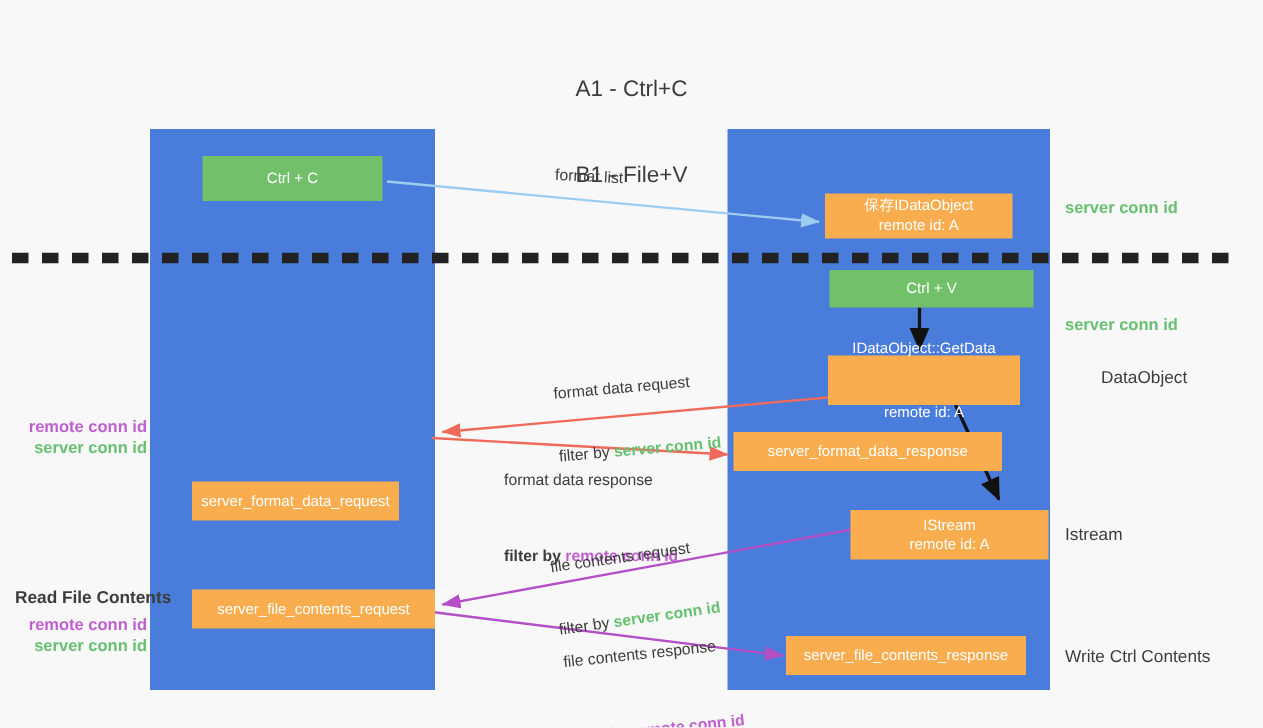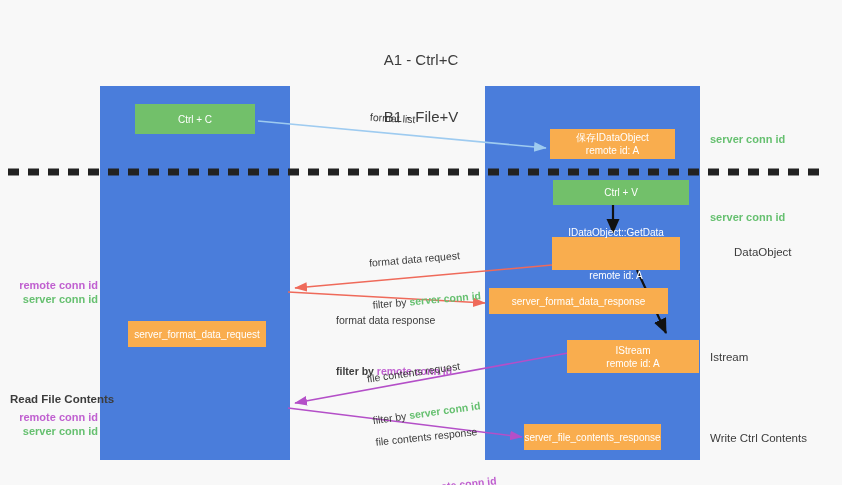--- a/index.html
+++ b/index.html
@@ -73,41 +73,42 @@
 
     <line x1="288" y1="408" x2="522" y2="437" stroke="#b44fc8" stroke-width="1.6" marker-end="url(#mPur)"></line>
 
     <line x1="8" y1="172" x2="828" y2="172" stroke="#222222" stroke-width="7" stroke-dasharray="11 9" stroke-linecap="butt"></line>
   </svg>
 
   <div class="box green" style="left:135px;top:104px;width:120px;height:30px;">Ctrl + C</div>
 
   <div class="box orange" style="left:128px;top:277px;width:138px;height:26px;margin-top:44px;">server_format_data_request</div>
 
+  <div class="box orange" style="left:128px;top:393px;width:162px;height:26px;">server_file_contents_request</div>
 
   <div class="box orange" style="left:550px;top:129px;width:125px;height:30px;flex-direction:column;">
     <span>保存IDataObject</span>
     <span>remote id: A</span>
   </div>
 
   <div class="box green" style="left:553px;top:180px;width:136px;height:25px;">Ctrl + V</div>
 
   <div class="box orange" style="left:552px;top:237px;width:128px;height:33px;flex-direction:column;gap:30px;">
     <span>IDataObject::GetData</span>
     <span>remote id: A</span>
   </div>
 
   <div class="box orange" style="left:567px;top:340px;width:132px;height:33px;flex-direction:column;">
     <span>IStream</span>
     <span>remote id: A</span>
   </div>
 
   <div class="box orange" style="left:489px;top:288px;width:179px;height:26px;">server_format_data_response</div>
 
-  <div class="box orange" style="left:524px;top:424px;width:137px;height:26px;">server_file_contents_response</div>
+  <div class="box orange" style="left:524px;top:424px;width:160px;height:26px;">server_file_contents_response</div>
 
   <div class="abs conn srv" style="left:710px;top:132px;">server conn id</div>
   <div class="abs conn srv" style="left:710px;top:210px;">server conn id</div>
   <div class="abs sidelabel" style="left:734px;top:245px;">DataObject</div>
   <div class="abs sidelabel" style="left:710px;top:350px;">Istream</div>
   <div class="abs sidelabel" style="left:710px;top:431px;">Write Ctrl Contents</div>
 
   <div class="abs" style="left:10px;top:278px;width:88px;text-align:right;">
     <div class="conn rem">remote conn id</div>
     <div class="conn srv">server conn id</div>

